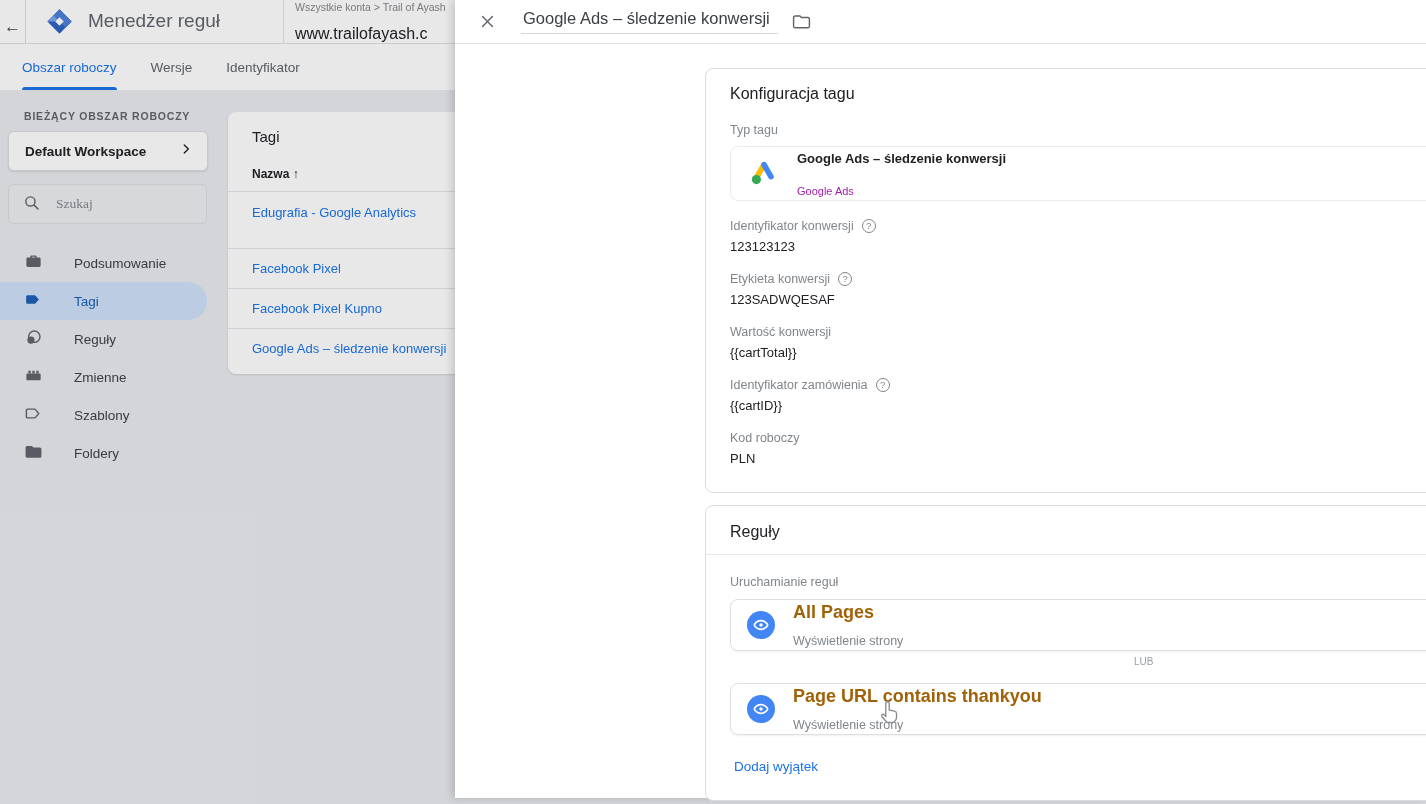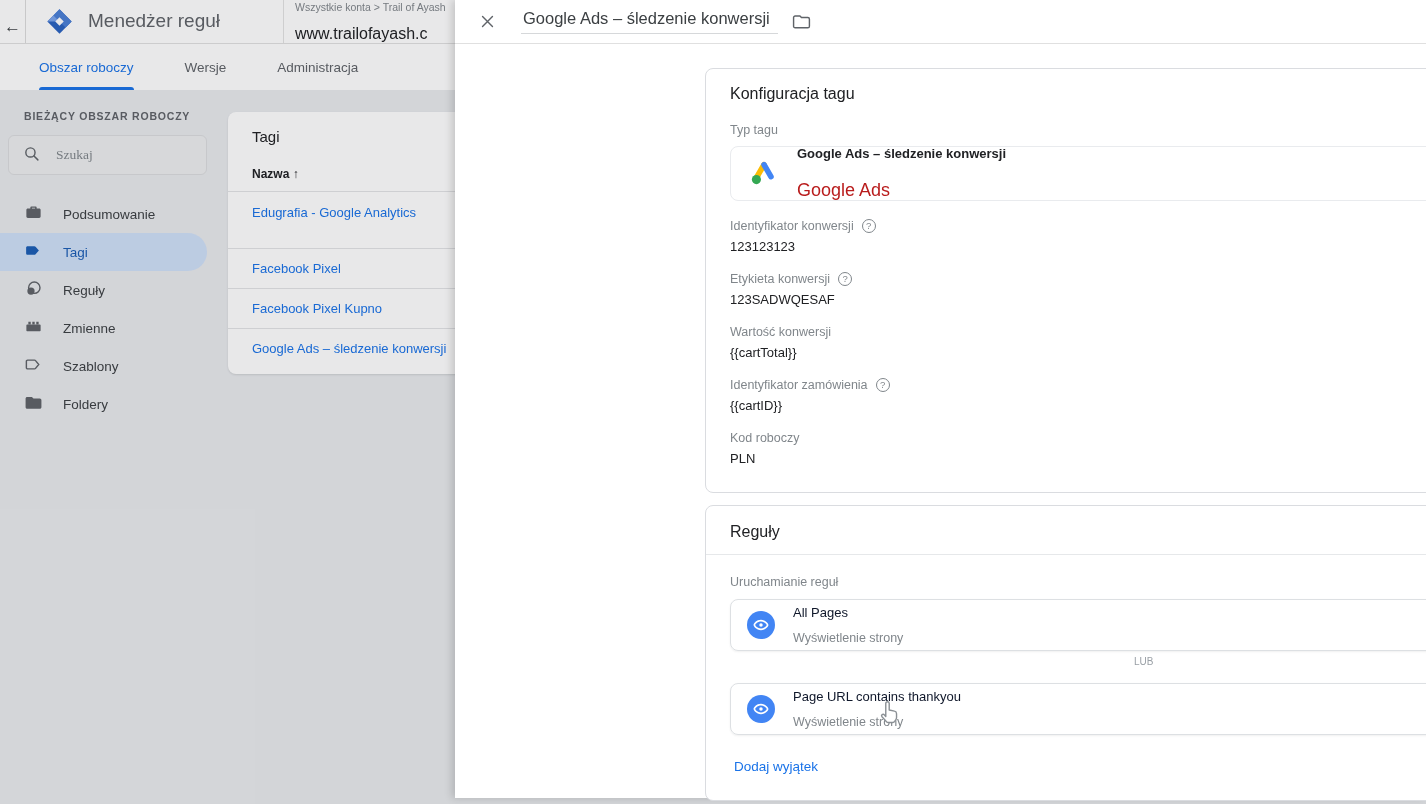--- a/index.html
+++ b/index.html
@@ -11,33 +11,33 @@
   .back-strip { position:absolute; left:0; top:0; width:26px; height:43px; border-right:1px solid #dcdcdc; display:flex; align-items:center; justify-content:center; padding-top:10px; }
   .back-arrow { font-size:17px; color:#3c4043; }
   .gtm-logo { position:absolute; left:46px; top:8px; }
   .app-title { position:absolute; left:88px; top:10px; font-size:19px; color:#5f6368; }
   .tb-divider { position:absolute; left:283px; top:0; width:1px; height:43px; background:#e2e2e2; }
   .breadcrumb-block { position:absolute; left:295px; top:1px; }
   .breadcrumb { font-size:10.5px; color:#80868b; }
   .container-name { font-size:16px; color:#202124; margin-top:12px; white-space:nowrap; }
 
   .tabsbar { position:absolute; top:44px; left:0; right:0; height:46px; background:#fff; display:flex; align-items:stretch; padding-left:22px; gap:34px; }
-  .tab { position:relative; display:flex; align-items:center; font-size:13.5px; font-weight:500; color:#5f6368;margin-left:17px; }
+  .tab { position:relative; display:flex; align-items:center; font-size:13.5px; font-weight:500; color:#5f6368; }
   .tab.active { color:#1a73e8; }
   .tab.active::after { content:""; position:absolute; left:0; right:0; bottom:0; height:3px; background:#1a73e8; border-radius:3px 3px 0 0; }
 
   .sidebar { position:absolute; top:90px; left:0; width:228px; bottom:16px; }
   .section-label { margin:20px 0 0 24px; font-size:10.5px; font-weight:700; letter-spacing:.8px; color:#5f6368; }
   .workspace-card { margin:9px 20px 0 8px; height:40px; background:#fff; border:1px solid #dadce0; border-radius:6px; display:flex; align-items:center; justify-content:space-between; padding:0 14px 0 16px; box-shadow:0 1px 2px rgba(60,64,67,.12); cursor:pointer; }
   .workspace-name { font-size:13.5px; font-weight:700; color:#202124; }
   .search-box { margin:13px 21px 0 8px; height:40px; background:#eceeef; border:1px solid #dbdcde; border-radius:6px; display:flex; align-items:center; padding:0 12px 0 14px; gap:16px; }
   .search-box input { border:none; outline:none; background:transparent; font-size:13.5px; color:#3c4043; font-family:Liberation Serif, serif; width:130px; }
   .search-box input::placeholder { color:#80868b; }
   .menu { margin-top:20px; }
-  .menu-item { height:38px; display:flex; align-items:center; gap:20px; padding-left:24px; font-size:13.5px; font-weight:500; color:#3c4043; cursor:pointer; }
+  .menu-item { height:38px; display:flex; align-items:center; gap:31px; padding-left:24px; font-size:13.5px; font-weight:500; color:#3c4043; cursor:pointer; }
   .menu-item.selected { background:#cfe0f8; width:207px; border-radius:0 19px 19px 0; color:#1a5db5; }
 
   .tag-card { position:absolute; left:228px; top:112px; width:560px; background:#fff; border-radius:8px; box-shadow:0 1px 2px rgba(60,64,67,.15); }
   .tag-card-title { padding:16px 24px 2px; font-size:15px; color:#202124; }
   .tag-col-header { padding:20px 24px 10px; font-size:12px; font-weight:700; color:#202124; border-bottom:1px solid #e3e4e6; }
   .tag-row { padding:12px 24px; font-size:13px; color:#1a73e8; border-bottom:1px solid #e3e4e6; cursor:pointer; }
   .tag-row.tall { padding:13px 24px 28px; }
   .tag-row.last { border-bottom:none; padding-bottom:18px; }
 
   .scrim { position:absolute; inset:0; background:rgba(32,33,36,.10); z-index:5; }
@@ -52,30 +52,30 @@
   .overlay-body { position:relative; height:754px; }
   .panel { position:absolute; left:250px; width:900px; background:#fff; border:1px solid #dadce0; border-radius:8px; }
   .panel.config { top:24px; padding:16px 24px 26px; }
   .panel-title { font-size:16px; color:#202124; }
   .field-label-row { display:flex; align-items:center; gap:8px; }
   .field-label { font-size:12.5px; color:#80868b; }
   .help-circle { width:14px; height:14px; border:1.2px solid #80868b; border-radius:50%; font-size:9.5px; color:#80868b; display:inline-flex; align-items:center; justify-content:center; line-height:1; }
   .type-label { margin-top:20px; }
   .type-row { margin-top:9px; height:55px; border:1px solid #e9ebee; border-radius:8px; display:flex; align-items:center; gap:18px; padding:0 18px; cursor:pointer; }
   .type-name { font-size:13px; font-weight:700; color:#202124; }
-  .type-vendor { font-size:18px; color:#b91c1c; margin-top:19px; }
+  .type-vendor { font-size:11px; color:#a21caf; margin-top:19px; }
   .field { margin-top:18px; }
   .field-value { margin-top:6px; font-size:13px; color:#202124; }
 
   .panel.triggers { top:461px; padding:0; }
   .triggers-header { padding:17px 24px 13px; font-size:16px; color:#202124; border-bottom:1px solid #e6e8ea; }
   .triggers-body { padding:20px 24px 26px; }
   .trigger-row { margin-top:10px; height:52px; border:1px solid #dde0e3; border-radius:8px; box-shadow:0 1px 2px rgba(60,64,67,.08); display:flex; align-items:center; gap:18px; padding:0 16px; cursor:pointer; }
   .eye-badge { flex:0 0 auto; display:flex; }
-  .trigger-name { font-size:13px; font-weight:400; color:#0f172a; }
+  .trigger-name { font-size:18px; font-weight:700; color:#a16207; }
   .trigger-event { font-size:12.5px; color:#80868b; margin-top:11px; }
   .lub-row { position:relative; height:22px; }
   .lub { position:absolute; left:404px; top:5px; font-size:10px; color:#9aa0a6; }
   .add-exception { margin-top:24px; padding-left:4px; font-size:13.5px; font-weight:500; color:#1a73e8; cursor:pointer; }
 
   .cursor-hand { position:absolute; left:421px; top:655px; z-index:30; }
 </style>
 </head>
 <body>
 
@@ -96,26 +96,34 @@
   <div class="tb-divider"></div>
   <div class="breadcrumb-block">
     <div class="breadcrumb">Wszystkie konta &gt; Trail of Ayash</div>
     <div class="container-name">www.trailofayash.c</div>
   </div>
 </div>
 
 <div class="tabsbar">
   <div class="tab active">Obszar roboczy</div>
   <div class="tab">Wersje</div>
-  <div class="tab">Administracja</div>
+  <div class="tab">Identyfikator</div>
 </div>
 
 <div class="sidebar">
   <div class="section-label">BIEŻĄCY OBSZAR ROBOCZY</div>
 
+  <div class="workspace-card">
+    <span class="workspace-name">Default Workspace</span>
+    <span>
+      <svg width="14" height="14" viewBox="0 0 24 24">
+          <path d="M9 5l7 7-7 7" fill="none" stroke="#202124" stroke-width="2.4" stroke-linecap="round" stroke-linejoin="round"></path>
+        </svg>
+    </span>
+  </div>
 
   <div class="search-box">
     <span>
       <svg width="17" height="17" viewBox="0 0 24 24">
           <circle cx="10.5" cy="10.5" r="6.5" fill="none" stroke="#5f6368" stroke-width="2"></circle>
           <path d="M15.5 15.5L21 21" stroke="#5f6368" stroke-width="2" stroke-linecap="round"></path>
         </svg>
     </span>
     <input type="text" placeholder="Szukaj" style="">
   </div>

